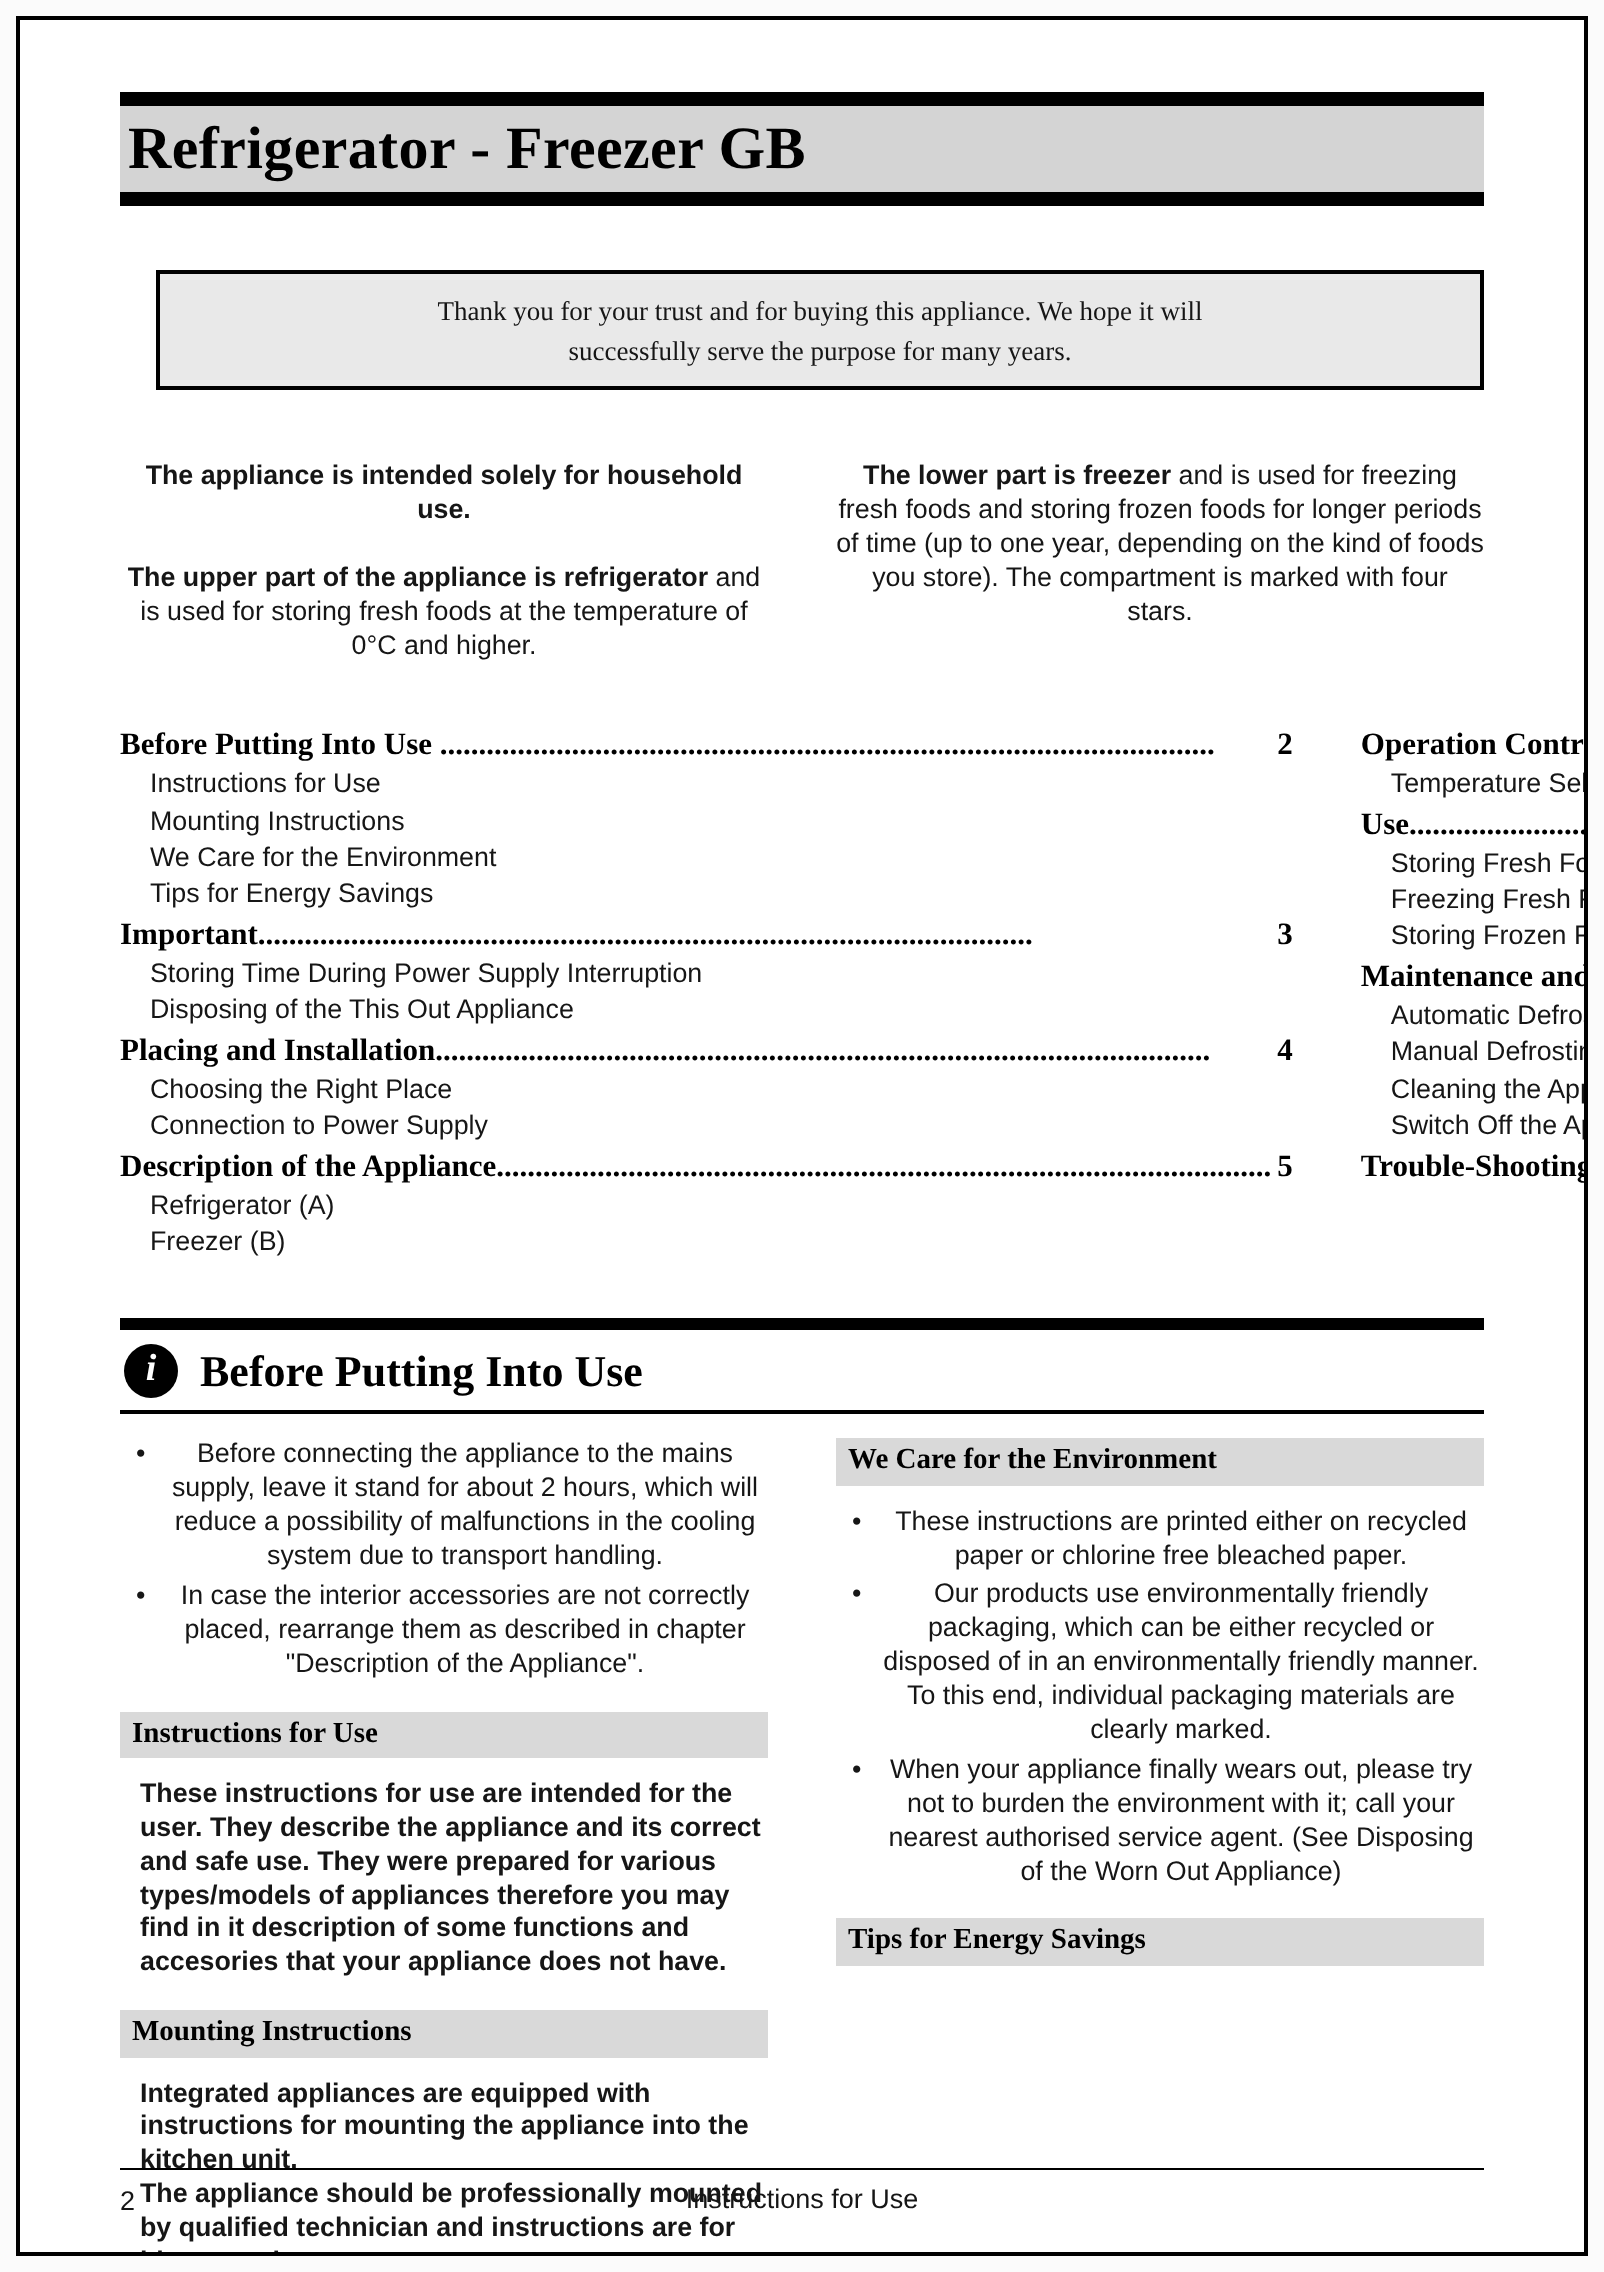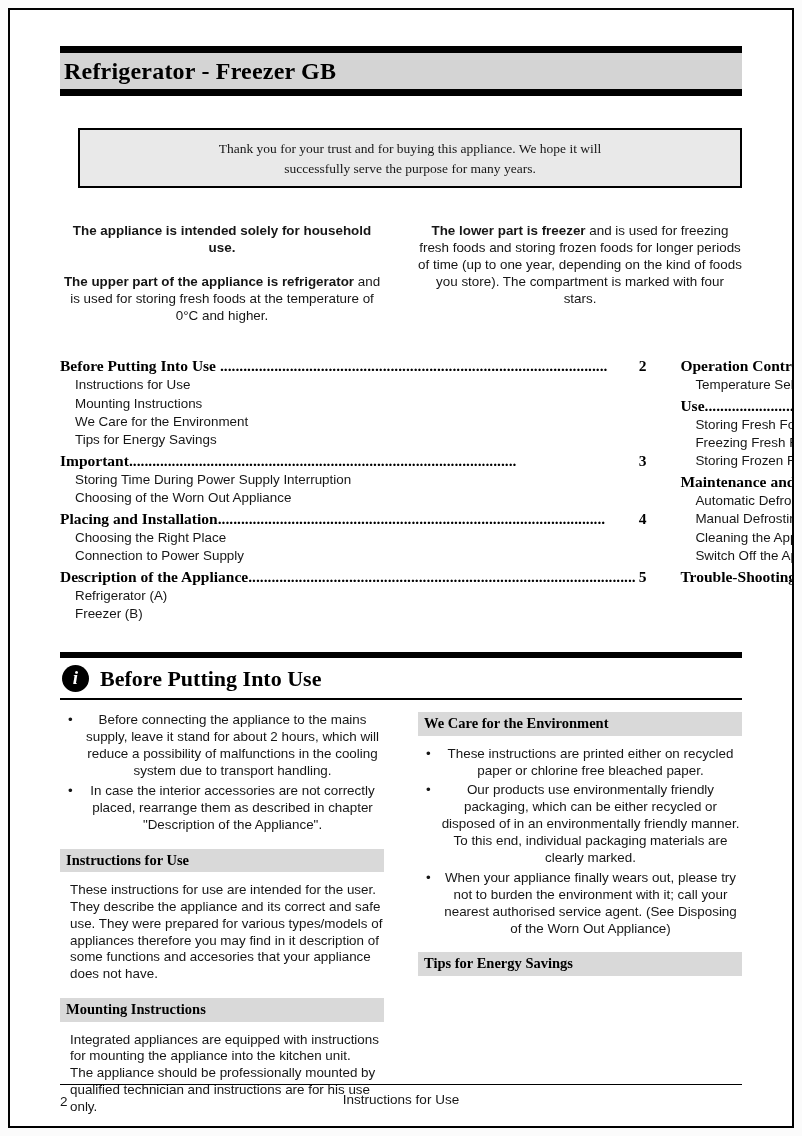--- a/index.html
+++ b/index.html
@@ -3,21 +3,21 @@
 <meta charset="utf-8">
 <style>
   * { margin: 0; padding: 0; box-sizing: border-box; }
   html, body { width: 802px; height: 1136px; }
   body { background: #fbfbfb; font-family: "Liberation Sans", sans-serif; color: #161616; }
   .sheet { position: relative; width: 786px; height: 1120px; margin: 8px; border: 2px solid #000; background: #fff; overflow: hidden; }
   .inner { padding: 0 50px; }
 
   
   .band { margin-top: 36px; border-top: 7px solid #000; border-bottom: 7px solid #000; background: #d4d4d4; padding: 5px 4px 4px; }
-  .band h1 { font-family: "Liberation Serif", serif; font-size: 24px; font-weight: bold; letter-spacing: 0.2px; color: #000; }
+  .band h1 { font-family: "Liberation Serif", serif; font-size: 30px; font-weight: bold; letter-spacing: 0.2px; color: #000; }
 
   
   .thanks { margin: 32px 0 0 18px; border: 2px solid #000; background: #e9e9e9; text-align: center; padding: 9px 30px 8px; }
   .thanks div { font-family: "Liberation Serif", serif; font-weight: normal; font-size: 13.5px; line-height: 1.45; }
 
   
   .intro { display: grid; grid-template-columns: 1fr 1fr; column-gap: 34px; margin-top: 34px; font-size: 13.4px; line-height: 1.27; text-align: center; }
   .intro .p-gap { margin-bottom: 17px; }
 
   
@@ -34,21 +34,21 @@
   .info-icon { width: 27px; height: 27px; border-radius: 50%; background: #000; color: #fff; display: flex; align-items: center; justify-content: center; font-family: "Liberation Serif", serif; font-style: italic; font-weight: bold; font-size: 19px; flex: 0 0 auto; padding-bottom: 2px; }
   .section-title-row h2 { font-family: "Liberation Serif", serif; font-size: 22px; font-weight: bold; color: #000; }
 
   
   .body-cols { display: grid; grid-template-columns: 1fr 1fr; column-gap: 34px; margin-top: 12px; font-size: 13.4px; line-height: 1.26; }
   .bullets { list-style: none; padding-left: 8px; }
   .bullets li { position: relative; padding-left: 13px; margin-bottom: 3px; text-align: center; }
   .bullets li::before { content: "\2022"; position: absolute; left: 0; top: 0; }
   .subhead { background: #d9d9d9; font-family: "Liberation Serif", serif; font-weight: bold; font-size: 14.5px; padding: 2px 6px 3px; margin: 15px 0 10px; color: #000; }
   .subhead.first { margin-top: 0; }
-  .indent { padding-left: 10px; }
+  .indent { padding-left: 10px; font-weight: bold; }
 
   
   .footer { position: absolute; left: 50px; right: 50px; bottom: 16px; border-top: 1px solid #000; padding-top: 7px; }
   .footer .page-num { font-size: 13.5px; }
   .footer .label { position: absolute; left: 0; right: 0; top: 7px; text-align: center; font-size: 13.5px; }
 </style>
 </head>
 <body>
 
 <div class="sheet">
@@ -88,21 +88,21 @@
           <div class="toc-sub">Tips for Energy Savings</div>
         </div>
 
         <div class="toc-entry">
           <div class="toc-main">
             <span class="toc-title">Important</span>
               <span class="toc-leader">....................................................................................................</span>
               <span class="toc-page">3</span>
           </div>
           <div class="toc-sub">Storing Time During Power Supply Interruption</div>
-          <div class="toc-sub">Choosing of the Worn Out Appliance</div>
+          <div class="toc-sub">Disposing of the This Out Appliance</div>
         </div>
 
         <div class="toc-entry">
           <div class="toc-main">
             <span class="toc-title">Placing and Installation</span>
               <span class="toc-leader">....................................................................................................</span>
               <span class="toc-page">4</span>
           </div>
           <div class="toc-sub">Choosing the Right Place</div>
           <div class="toc-sub">Connection to Power Supply</div>

